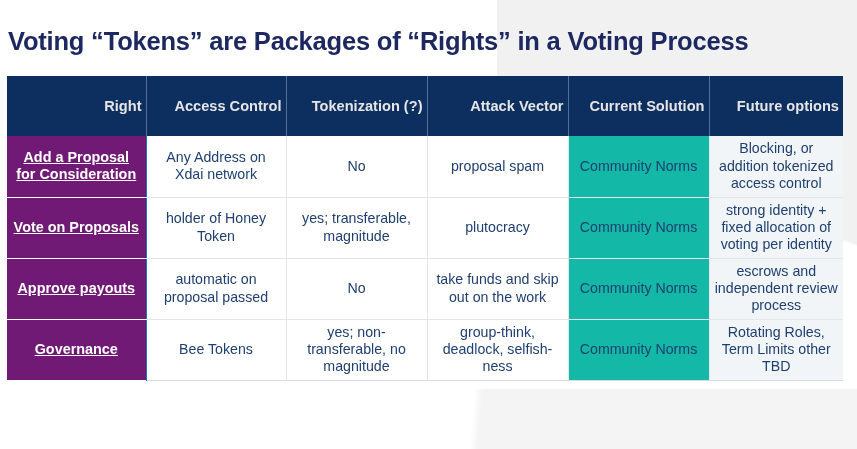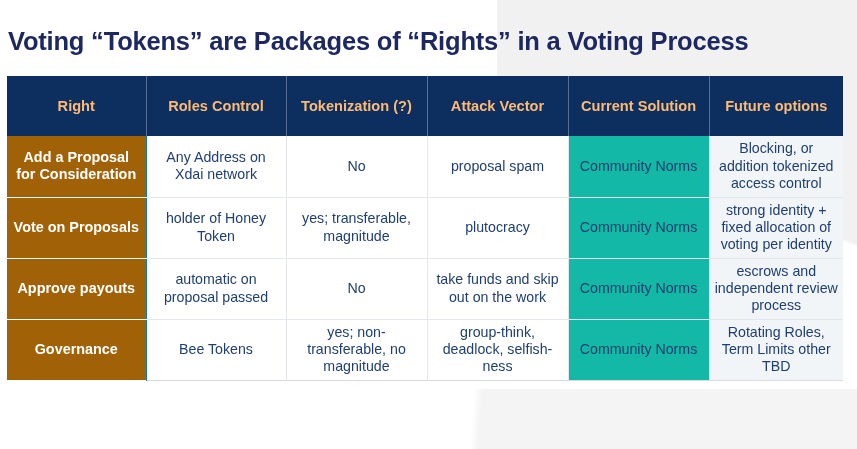--- a/index.html
+++ b/index.html
@@ -70,25 +70,25 @@
 
   table.matrix col.c0 { width: 139px; }
   table.matrix col.c1 { width: 140px; }
   table.matrix col.c2 { width: 141px; }
   table.matrix col.c3 { width: 141px; }
   table.matrix col.c4 { width: 141px; }
   table.matrix col.c5 { width: 134px; }
 
   thead th {
     background: #0d2f5f;
-    color: #fdba74;
+    color: #e5e5e5;
     font-size: 14.6px;
     font-weight: bold;
     height: 60px;
-    text-align: center;
+    text-align: right;
     vertical-align: middle;
     border-right: 1px solid #566e93;
     padding: 17px 4px;
     box-sizing: border-box;
   }
   thead th:last-child { border-right: none; }
 
   tbody td {
     height: 61px;
     text-align: center;
@@ -99,27 +99,28 @@
     background: #ffffff;
     border-right: 1px solid #e3e6ea;
     border-bottom: 1px solid #e3e6ea;
     padding: 2px 5px;
     box-sizing: border-box;
   }
   tbody tr:last-child td { border-bottom: 1px solid #d8dce1; }
   tbody td:last-child { border-right: none; margin-left: 28px; }
 
   tbody td.rowhead {
-    background: #a16207;
+    background: #701a75;
     color: #ffffff;
     font-weight: bold;
     font-size: 14.4px;
     border-right: 1px solid #0d78bc;
     border-bottom: 1px solid #ffffff;
     line-height: 1.2;
+    text-decoration: underline;
   }
   tbody tr:last-child td.rowhead { border-bottom: none; }
 
   tbody td.tinted {
     background: #14b8a6;
   }
   tbody td.tinted2 {
     background: #f2f5f8;
   }
 </style>
@@ -137,21 +138,21 @@
       <col class="c0">
         <col class="c1">
         <col class="c2">
       <col class="c3">
         <col class="c4">
         <col class="c5">
     </colgroup>
     <thead>
       <tr>
         <th>Right</th>
-        <th>Roles Control</th>
+        <th>Access Control</th>
         <th>Tokenization (?)</th>
         <th>Attack Vector</th>
         <th>Current Solution</th>
         <th>Future options</th>
       </tr>
     </thead>
     <tbody>
       <tr>
         <td class="rowhead">Add a Proposal for Consideration</td>
         <td>Any Address on Xdai network</td>

